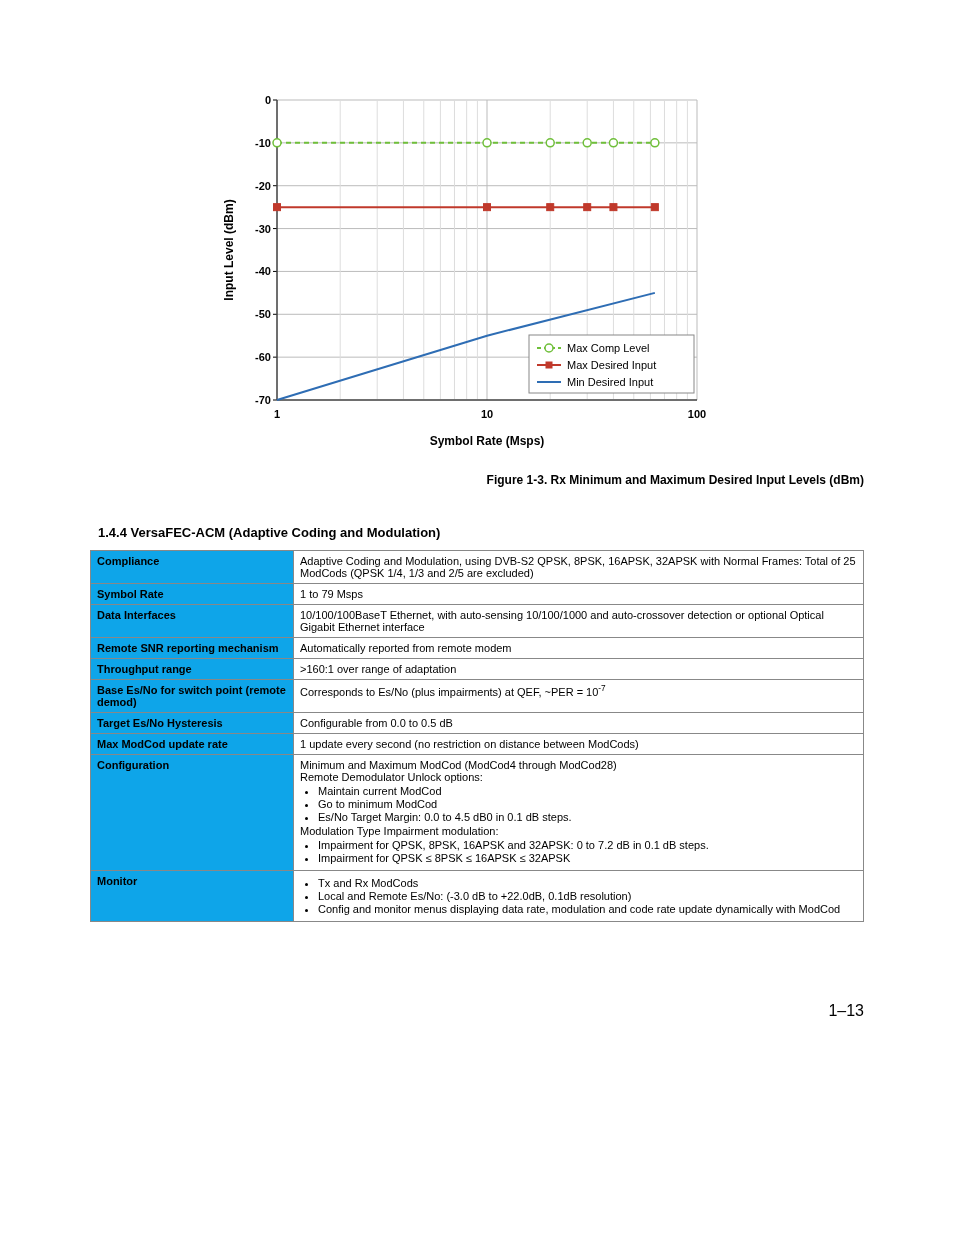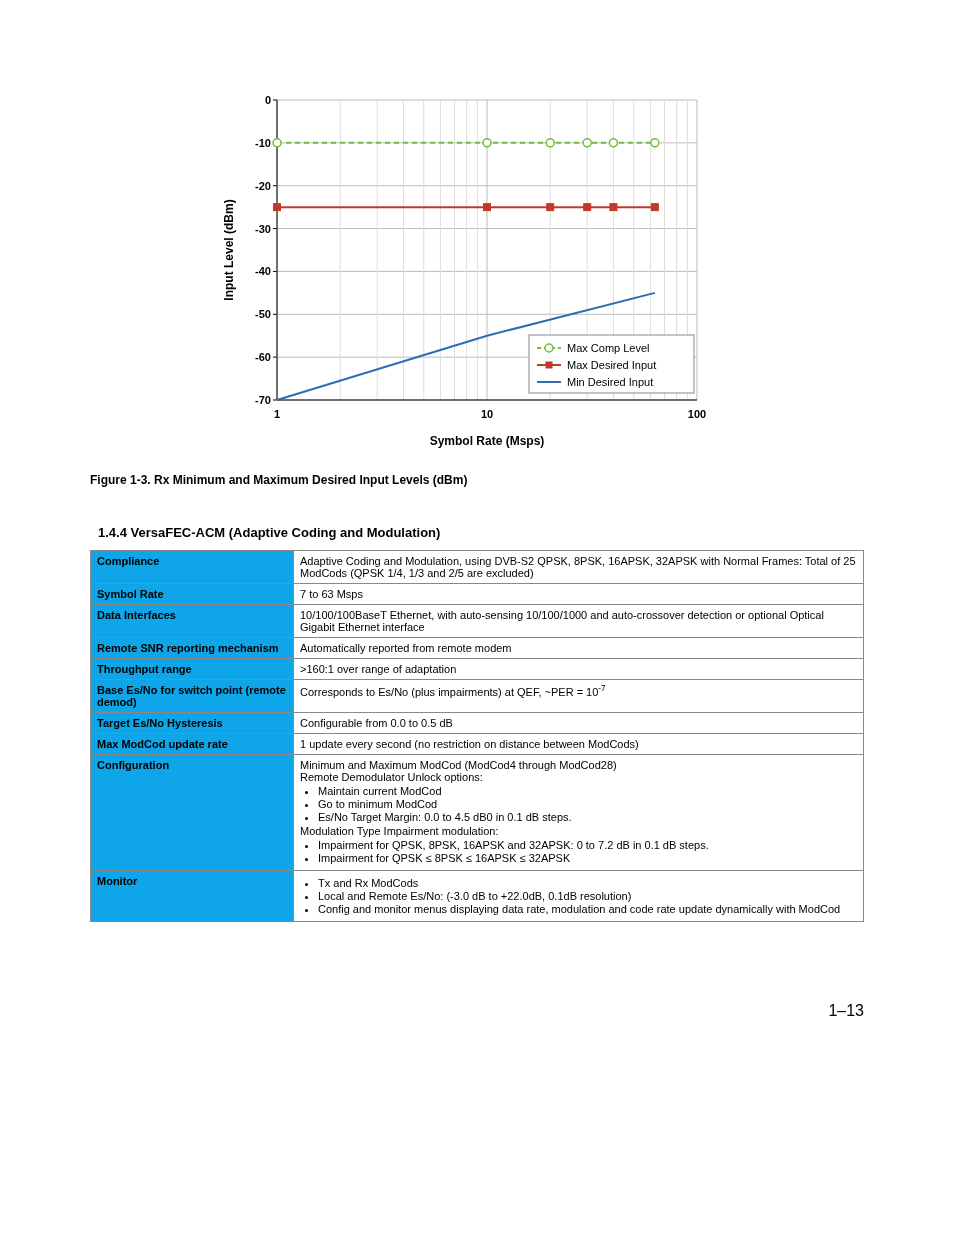--- a/index.html
+++ b/index.html
@@ -15,21 +15,21 @@
     margin: 0 auto;
     box-sizing: border-box;
     padding: 40px 90px 60px 90px;
   }
   .figure-wrap {
     text-align: center;
     margin-top: 40px;
     margin-bottom: 20px;
   }
   .figure-caption {
-    text-align: left;
+    text-align: right;
     font-size: 12px;
     font-weight: bold;
     margin-top: 6px;
   }
   .section-head {
     font-size: 13px;
     font-weight: bold;
     margin: 38px 0 10px 8px;
   }
   table.spec {
@@ -165,21 +165,21 @@
   <div class="section-head">1.4.4 VersaFEC-ACM (Adaptive Coding and Modulation)</div>
 
   <table class="spec">
     <tbody id="spec-body">
         <tr>
           <td class="label">Compliance</td>
           <td>Adaptive Coding and Modulation, using DVB-S2 QPSK, 8PSK, 16APSK, 32APSK with  Normal Frames: Total of 25 ModCods (QPSK 1/4, 1/3 and 2/5 are excluded)</td>
         </tr>
         <tr>
           <td class="label">Symbol Rate</td>
-          <td>7 to 63 Msps</td>
+          <td>1 to 79 Msps</td>
         </tr>
         <tr>
           <td class="label">Data Interfaces</td>
           <td>10/100/100BaseT Ethernet, with auto-sensing 10/100/1000 and auto-crossover detection or optional Optical Gigabit Ethernet interface</td>
         </tr>
         <tr>
           <td class="label">Remote SNR reporting mechanism</td>
           <td>Automatically reported from remote modem</td>
         </tr>
         <tr>

